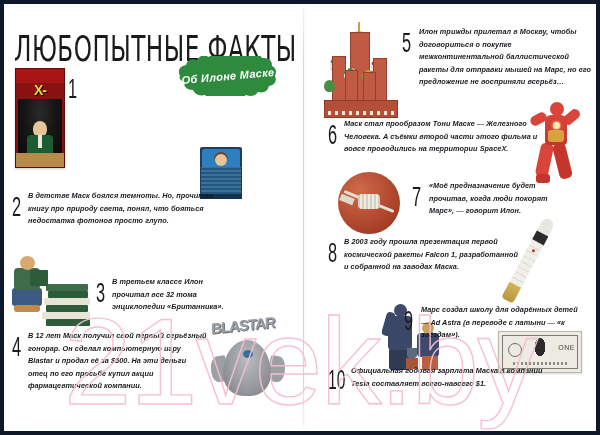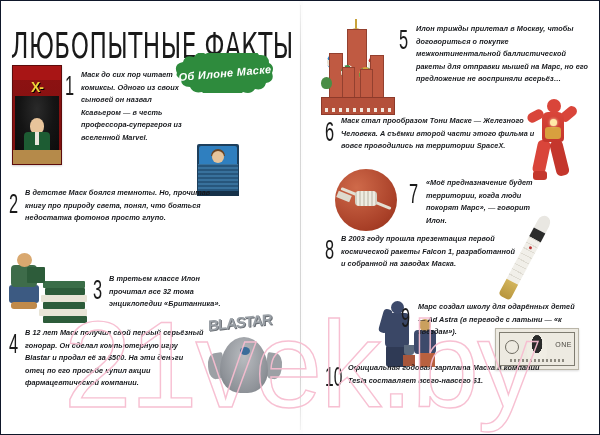--- a/index.html
+++ b/index.html
@@ -6,21 +6,21 @@
   body{
     width:600px;height:435px;
     background:#ffffff;
     font-family:"DejaVu Sans", sans-serif;
     overflow:hidden;
     position:relative;
   }
   .spread{
     position:absolute;inset:0;
     background:#fdfdfd;
-    border:1px solid #0f172a;
+    border:4px solid #0f172a;
     box-sizing:border-box;
   }
   .page{position:absolute;top:0;bottom:0;background:#ffffff;}
   .page-left{left:0;width:298px;}
   .page-right{left:302px;right:0;}
   .gutter{
     position:absolute;left:299px;top:4px;bottom:4px;width:1px;
     background:linear-gradient(to bottom,#f3f3f3,#d8d8d8 12%,#d4d4d4 88%,#f3f3f3);
   }
 
@@ -359,21 +359,20 @@
   <div class="ill" id="ill-dollar">
     <div class="d-frame"></div>
       <div class="d-seal"></div>
     <div class="d-portrait"></div>
       <div class="d-one">ONE</div>
       <div class="d-bottom"></div>
   </div>
 
   <div class="fact" id="fact1">
     <div class="fact-num">1</div>
-    <div class="fact-text">Маск до сих пор читает комиксы. Одного из своих сыновей он назвал Ксавьером — в честь профессора-супергероя из вселенной Marvel.</div>
   </div>
   <div class="fact" id="fact2">
     <div class="fact-num">2</div>
     <div class="fact-text">В детстве Маск боялся темноты. Но, прочитав книгу про природу света, понял, что бояться недостатка фотонов просто глупо.</div>
   </div>
   <div class="fact" id="fact3">
     <div class="fact-num">3</div>
     <div class="fact-text">В третьем классе Илон прочитал все 32 тома энциклопедии «Британника».</div>
   </div>
   <div class="fact" id="fact4">
@@ -383,21 +382,21 @@
   <div class="fact" id="fact5">
     <div class="fact-num">5</div>
     <div class="fact-text">Илон трижды прилетал в Москву, чтобы договориться о покупке межконтинентальной баллистической ракеты для отправки мышей на Марс, но его предложение не восприняли всерьёз…</div>
   </div>
   <div class="fact" id="fact6">
     <div class="fact-num">6</div>
     <div class="fact-text">Маск стал прообразом Тони Маске — Железного Человека. А съёмки второй части этого фильма и вовсе проводились на территории SpaceX.</div>
   </div>
   <div class="fact" id="fact7">
     <div class="fact-num">7</div>
-    <div class="fact-text">«Моё предназначение будет территории, когда люди покорят Марс», — говорит Илон.</div>
+    <div class="fact-text">«Моё предназначение будет прочитав, когда люди покорят Марс», — говорит Илон.</div>
   </div>
   <div class="fact" id="fact8">
     <div class="fact-num">8</div>
     <div class="fact-text">В 2003 году прошла презентация первой космической ракеты Falcon 1, разработанной и собранной на заводах Маска.</div>
   </div>
   <div class="fact" id="fact9">
     <div class="fact-num">9</div>
     <div class="fact-text">Марс создал школу для одарённых детей — Ad Astra (в переводе с латыни — «к звёздам»).</div>
   </div>
   <div class="fact" id="fact10">

